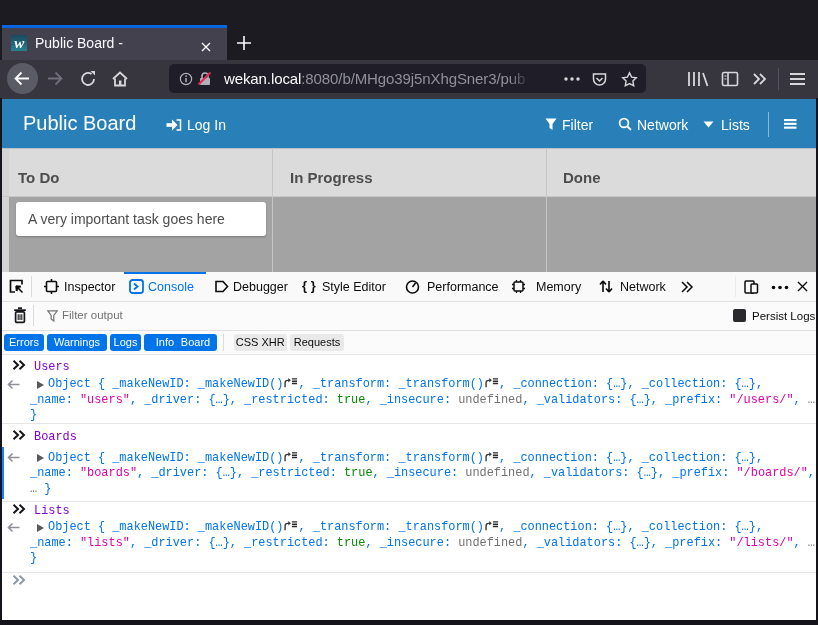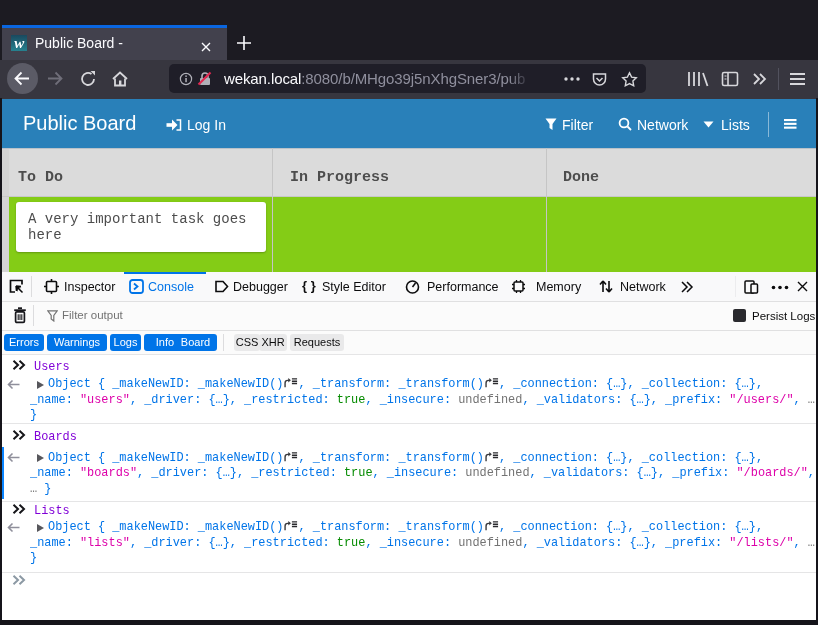--- a/index.html
+++ b/index.html
@@ -19,25 +19,25 @@
   #navbar{left:0;top:60px;width:818px;height:39px;background:#37363f;border-bottom:2px solid #0d0c12;}
   #backbtn{left:7px;top:3px;width:31px;height:31px;border-radius:50%;background:#5b5b66;}
   #urlbar{left:169px;top:4px;width:477px;height:29px;background:#1f1e28;border-radius:5px;color:#fbfbfe;}
   #urltext{left:55px;top:6px;font-size:15px;white-space:pre;letter-spacing:-0.1px;width:310px;overflow:hidden;-webkit-mask-image:linear-gradient(90deg,#000 92%,transparent 99%);}
   #urltext .grey{color:#8f8f9d;}
   
   #wekanhdr{left:0;top:99px;width:818px;height:49px;background:#2980b9;color:#fff;}
   #wktitle{left:23px;top:13px;font-size:20px;}
   .wklbl{font-size:14px;color:#fff;}
   
-  #board{left:0;top:148px;width:818px;height:124px;background:#84cc16;font-family:Liberation Mono, monospace;}
+  #board{left:0;top:148px;width:818px;height:124px;background:#a3a3a3;}
   .colsep{top:0;width:1px;height:124px;background:#c5c5c5;}
   #hdrline{left:0;top:48px;width:818px;height:1px;background:#c8c8c8;}
   .colhdr{top:21px;font-size:15px;font-weight:bold;color:#4d4d4d;}
-  #card{left:16px;top:54px;width:250px;height:50px;background:#fff;border-radius:3px;
+  #card{left:16px;top:54px;width:250px;height:34px;background:#fff;border-radius:3px;
         box-shadow:0 1px 2px rgba(0,0,0,0.25);}
   #cardtext{left:12px;top:9px;font-size:14px;color:#4d4d4d;}
   
   #dtools{left:0;top:272px;width:818px;height:348px;background:#fff;
           font-size:12px;color:#0c0c0d;}
   #dt-toolbar{left:0;top:0;width:818px;height:29px;background:#f9f9fa;border-bottom:1px solid #e0e0e1;}
   #dt-tabline{left:124px;top:0;width:82px;height:2px;background:#0074e8;}
   .dtlbl{top:8px;font-size:12.5px;color:#0c0c0d;}
   .vsep{top:4px;width:1px;height:21px;background:#dcdcde;}
   #dt-filter{left:0;top:30px;width:818px;height:28px;background:#fbfbfb;border-bottom:1px solid #e0e0e1;}

